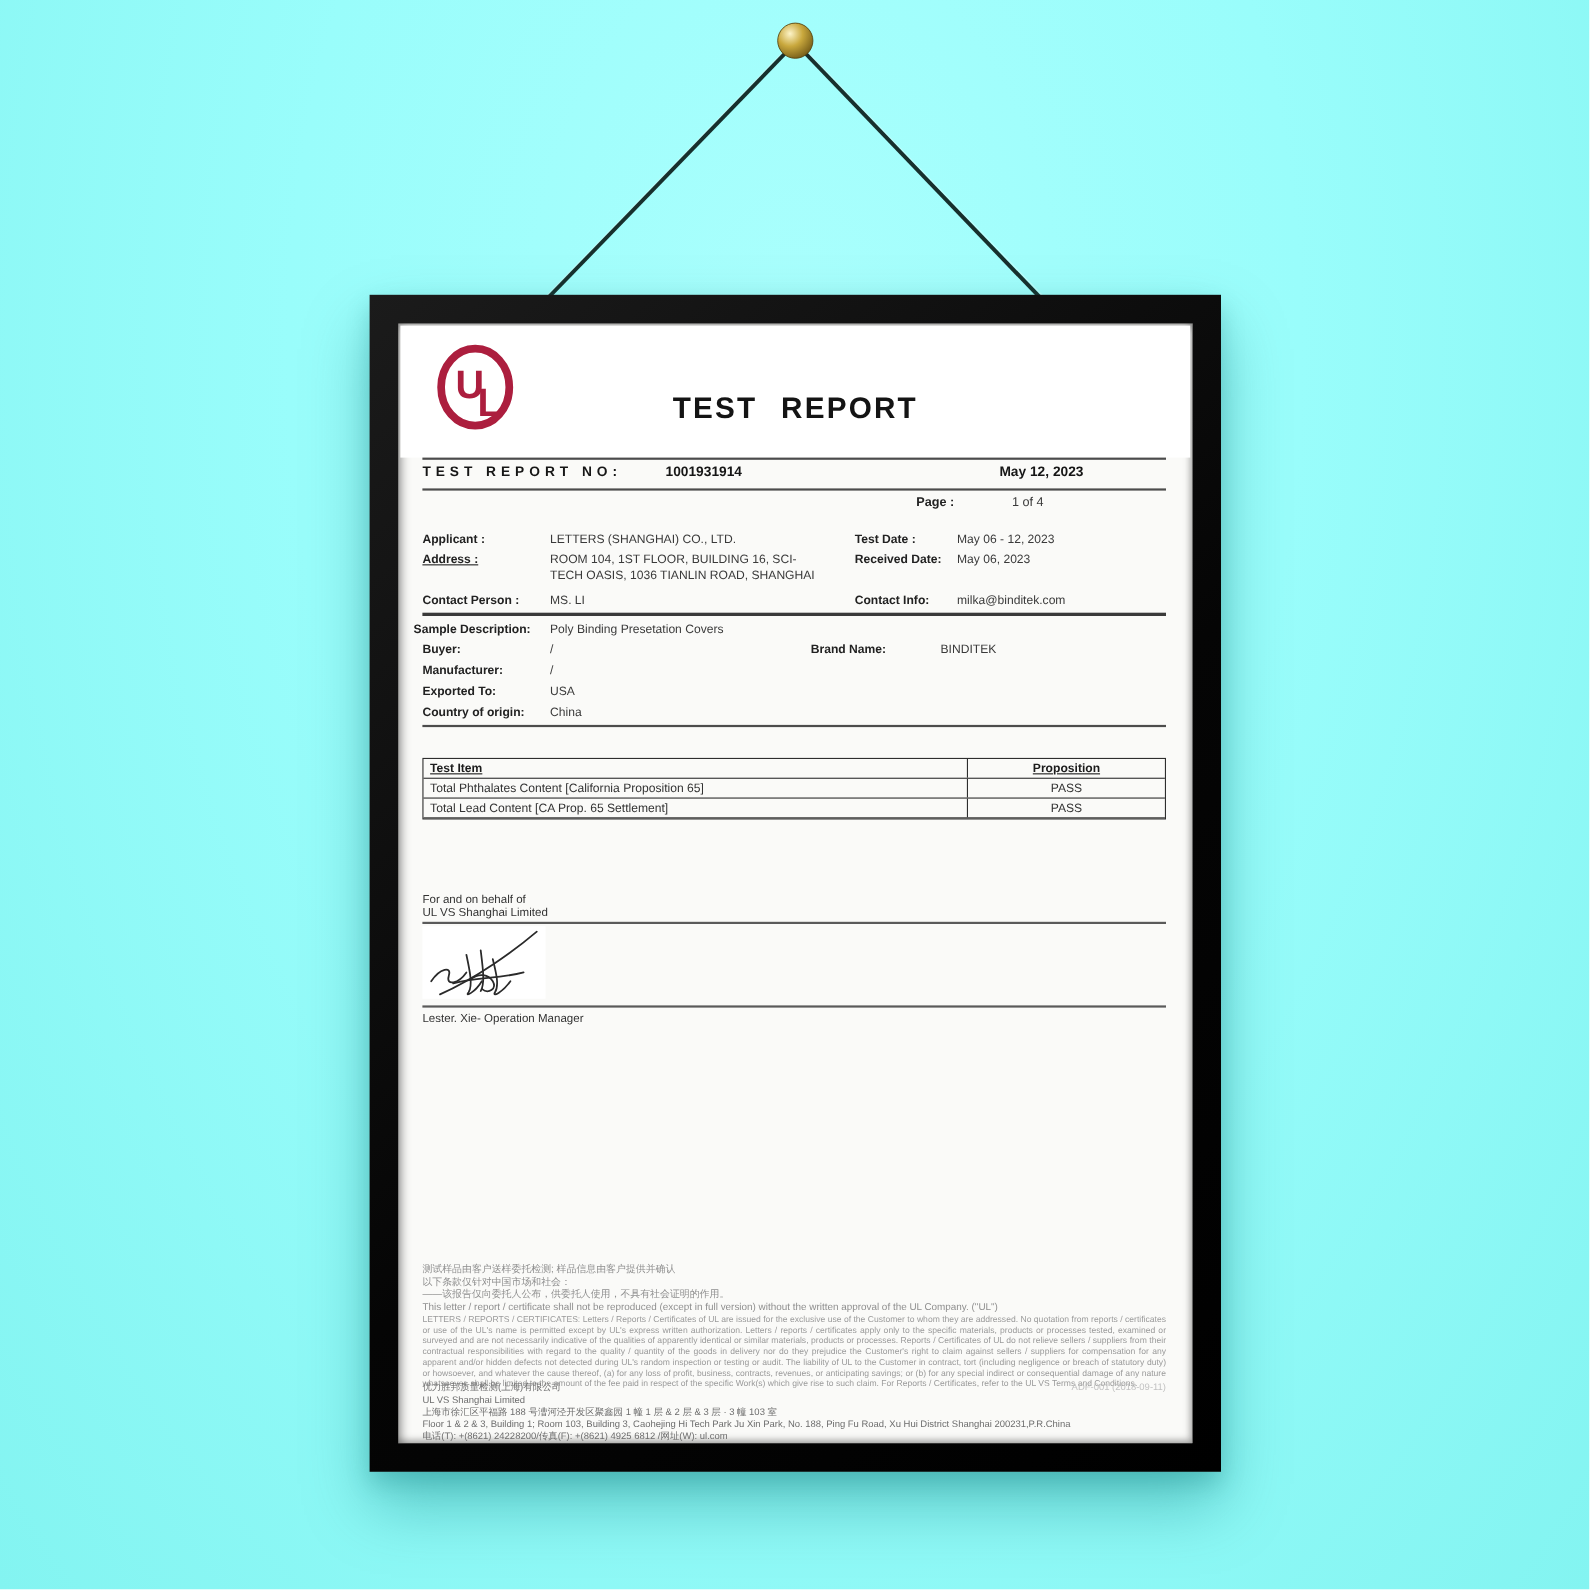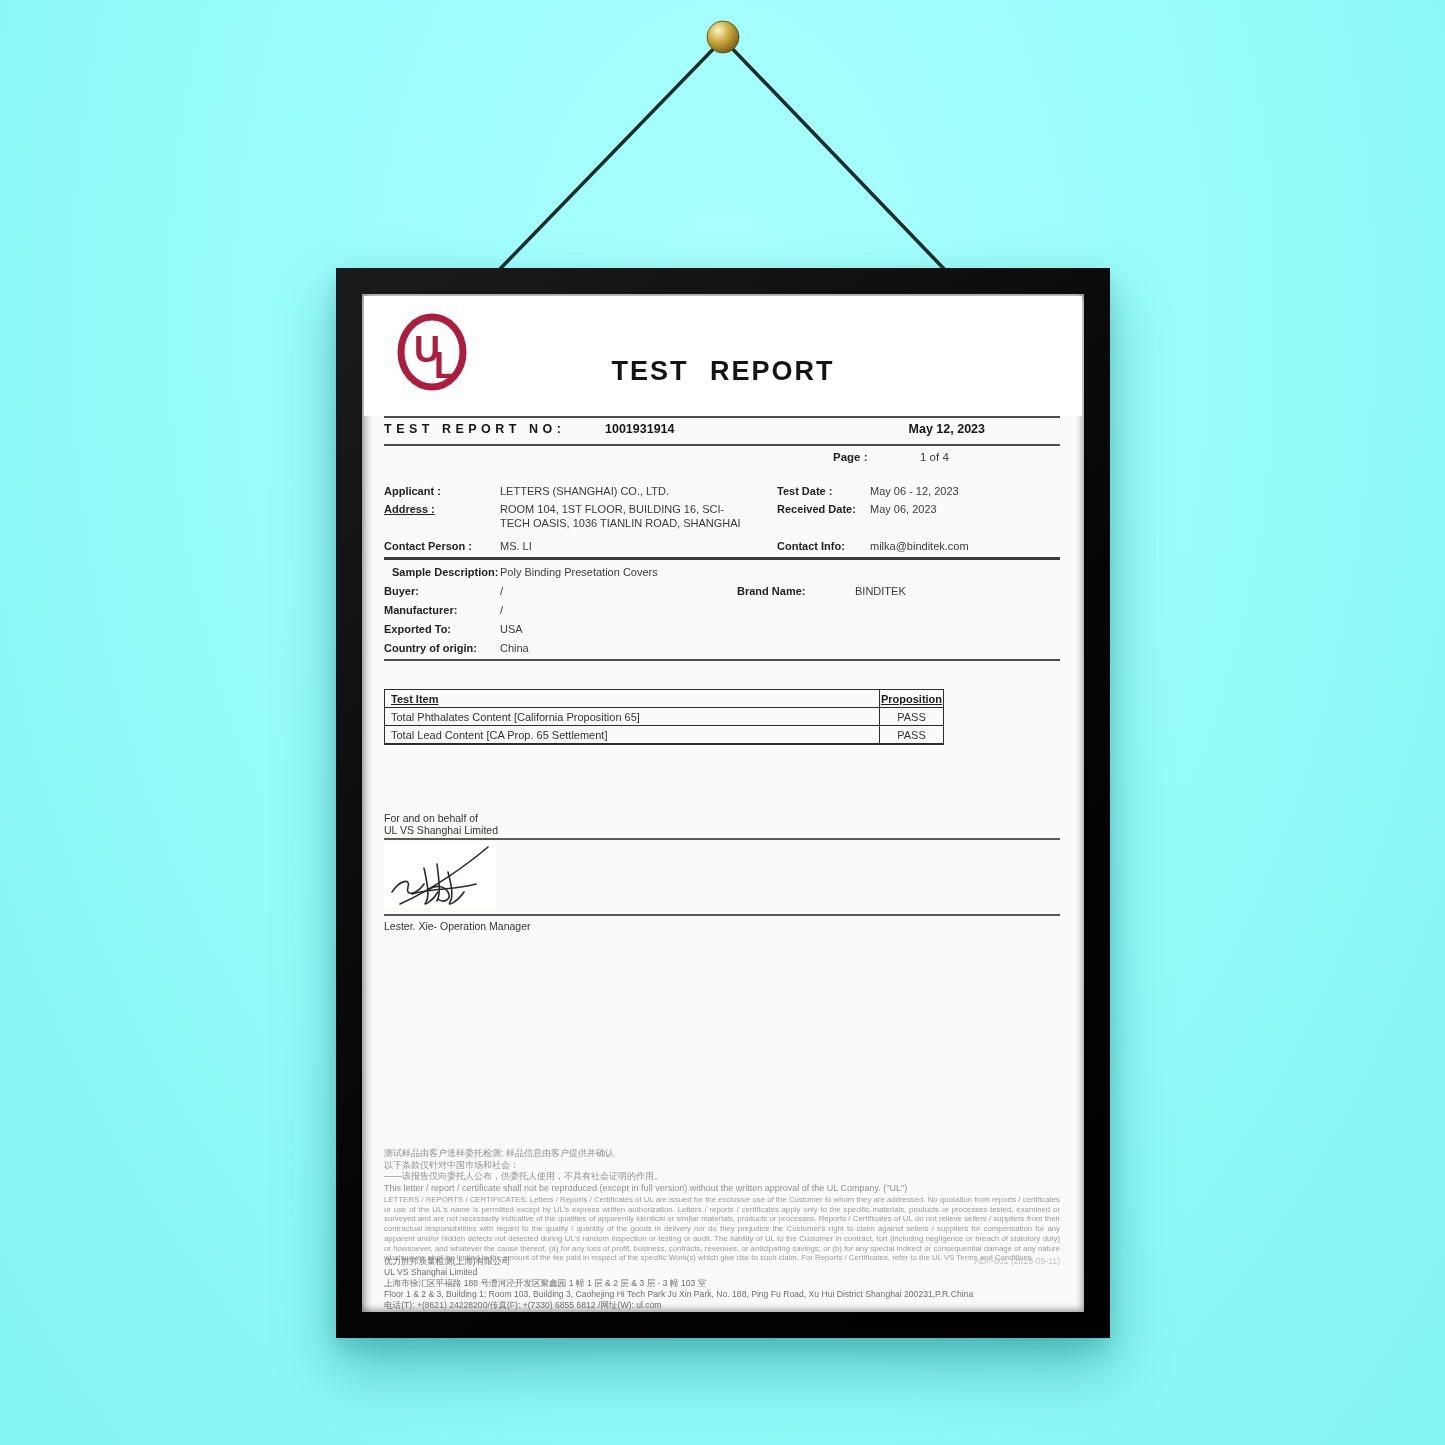--- a/index.html
+++ b/index.html
@@ -27,21 +27,21 @@
   .title{
     position:absolute;left:0;top:62px;width:100%;text-align:center;
     font-size:27px;font-weight:bold;letter-spacing:2px;word-spacing:12px;color:#141414;
   }
   .rule{position:absolute;left:22px;width:676px;background:#4c4c4c;}
   .lbl{font-weight:bold;color:#222;font-size:11px;}
   .val{color:#3a3a3a;font-size:11px;}
   .spaced-lbl{font-weight:bold;font-size:12.5px;letter-spacing:4.5px;color:#161616;}
   .bold-val{font-weight:bold;font-size:12.5px;color:#161616;}
   .rtable{
-    position:absolute;left:22px;top:395px;width:560px;
+    position:absolute;left:22px;top:395px;width:676px;
     border:1.5px solid #2e2e2e;font-size:11px;box-sizing:border-box;
   }
   .trow{display:flex;border-bottom:1px solid #2e2e2e;align-items:center;min-height:17px;}
   .c1{width:494px;padding-left:6px;box-sizing:border-box;}
   .c2{flex:1;border-left:1px solid #2e2e2e;text-align:center;align-self:stretch;display:flex;align-items:center;justify-content:center;}
   .th{font-weight:bold;text-decoration:underline;color:#1c1c1c;}
   .tremark{padding:3px 6px 6px;}
   .remark-item{display:flex;margin-top:2.5px;}
   .remark-num{width:20px;margin-left:24px;}
   .endofpage{
@@ -117,21 +117,21 @@
       <span class="lbl abs" style="left:415px;top:209px;">Received Date:</span>
       <span class="val abs" style="left:508px;top:209px;">May 06, 2023</span>
 
       <span class="lbl abs" style="left:22px;top:246px;">Contact Person :</span>
       <span class="val abs" style="left:138px;top:246px;">MS. LI</span>
       <span class="lbl abs" style="left:415px;top:246px;">Contact Info:</span>
       <span class="val abs" style="left:508px;top:246px;">milka@binditek.com</span>
 
       <div class="rule" style="top:263px;height:2.5px;background:#3a3a3a;"></div>
 
-      <span class="lbl abs" style="left:30px;top:272px;">Sample Description:</span>
+      <span class="lbl abs" style="left:14px;top:272px;">Sample Description:</span>
       <span class="val abs" style="left:138px;top:272px;">Poly Binding Presetation Covers</span>
 
       <span class="lbl abs" style="left:22px;top:291px;">Buyer:</span>
       <span class="val abs" style="left:138px;top:291px;">/</span>
       <span class="lbl abs" style="left:375px;top:291px;">Brand Name:</span>
       <span class="val abs" style="left:493px;top:291px;">BINDITEK</span>
 
       <span class="lbl abs" style="left:22px;top:310px;">Manufacturer:</span>
       <span class="val abs" style="left:138px;top:310px;">/</span>
 
@@ -190,18 +190,18 @@
       <div class="legal">LETTERS / REPORTS / CERTIFICATES: Letters / Reports / Certificates of UL are issued for the exclusive use of the Customer to whom they are addressed. No quotation from reports / certificates or use of the UL's name is permitted except by UL's express written authorization. Letters / reports / certificates apply only to the specific materials, products or processes tested, examined or surveyed and are not necessarily indicative of the qualities of apparently identical or similar materials, products or processes. Reports / Certificates of UL do not relieve sellers / suppliers from their contractual responsibilities with regard to the quality / quantity of the goods in delivery nor do they prejudice the Customer's right to claim against sellers / suppliers for compensation for any apparent and/or hidden defects not detected during UL's random inspection or testing or audit. The liability of UL to the Customer in contract, tort (including negligence or breach of statutory duty) or howsoever, and whatever the cause thereof, (a) for any loss of profit, business, contracts, revenues, or anticipating savings; or (b) for any special indirect or consequential damage of any nature whatsoever, shall be limited to the amount of the fee paid in respect of the specific Work(s) which give rise to such claim. For Reports / Certificates, refer to the UL VS Terms and Conditions.</div>
 
       <div class="footerblock">
         <div class="footer-row1">
           <span>优力胜邦质量检测(上海)有限公司</span>
           <span class="doc-code">ADF-001 (2018-09-11)</span>
         </div>
         <div>UL VS Shanghai Limited</div>
         <div>上海市徐汇区平福路 188 号漕河泾开发区聚鑫园 1 幢 1 层 &amp; 2 层 &amp; 3 层 · 3 幢 103 室</div>
         <div>Floor 1 &amp; 2 &amp; 3, Building 1; Room 103, Building 3, Caohejing Hi Tech Park Ju Xin Park, No. 188, Ping Fu Road, Xu Hui District Shanghai 200231,P.R.China</div>
-        <div>电话(T): +(8621) 24228200/传真(F): +(7330) 6855 6812 /网址(W): ul.com</div>
+        <div>电话(T): +(8621) 24228200/传真(F): +(8621) 4925 6812 /网址(W): ul.com</div>
       </div>
 
     </div>
   </div>
 </div>
 
 </body></html>

